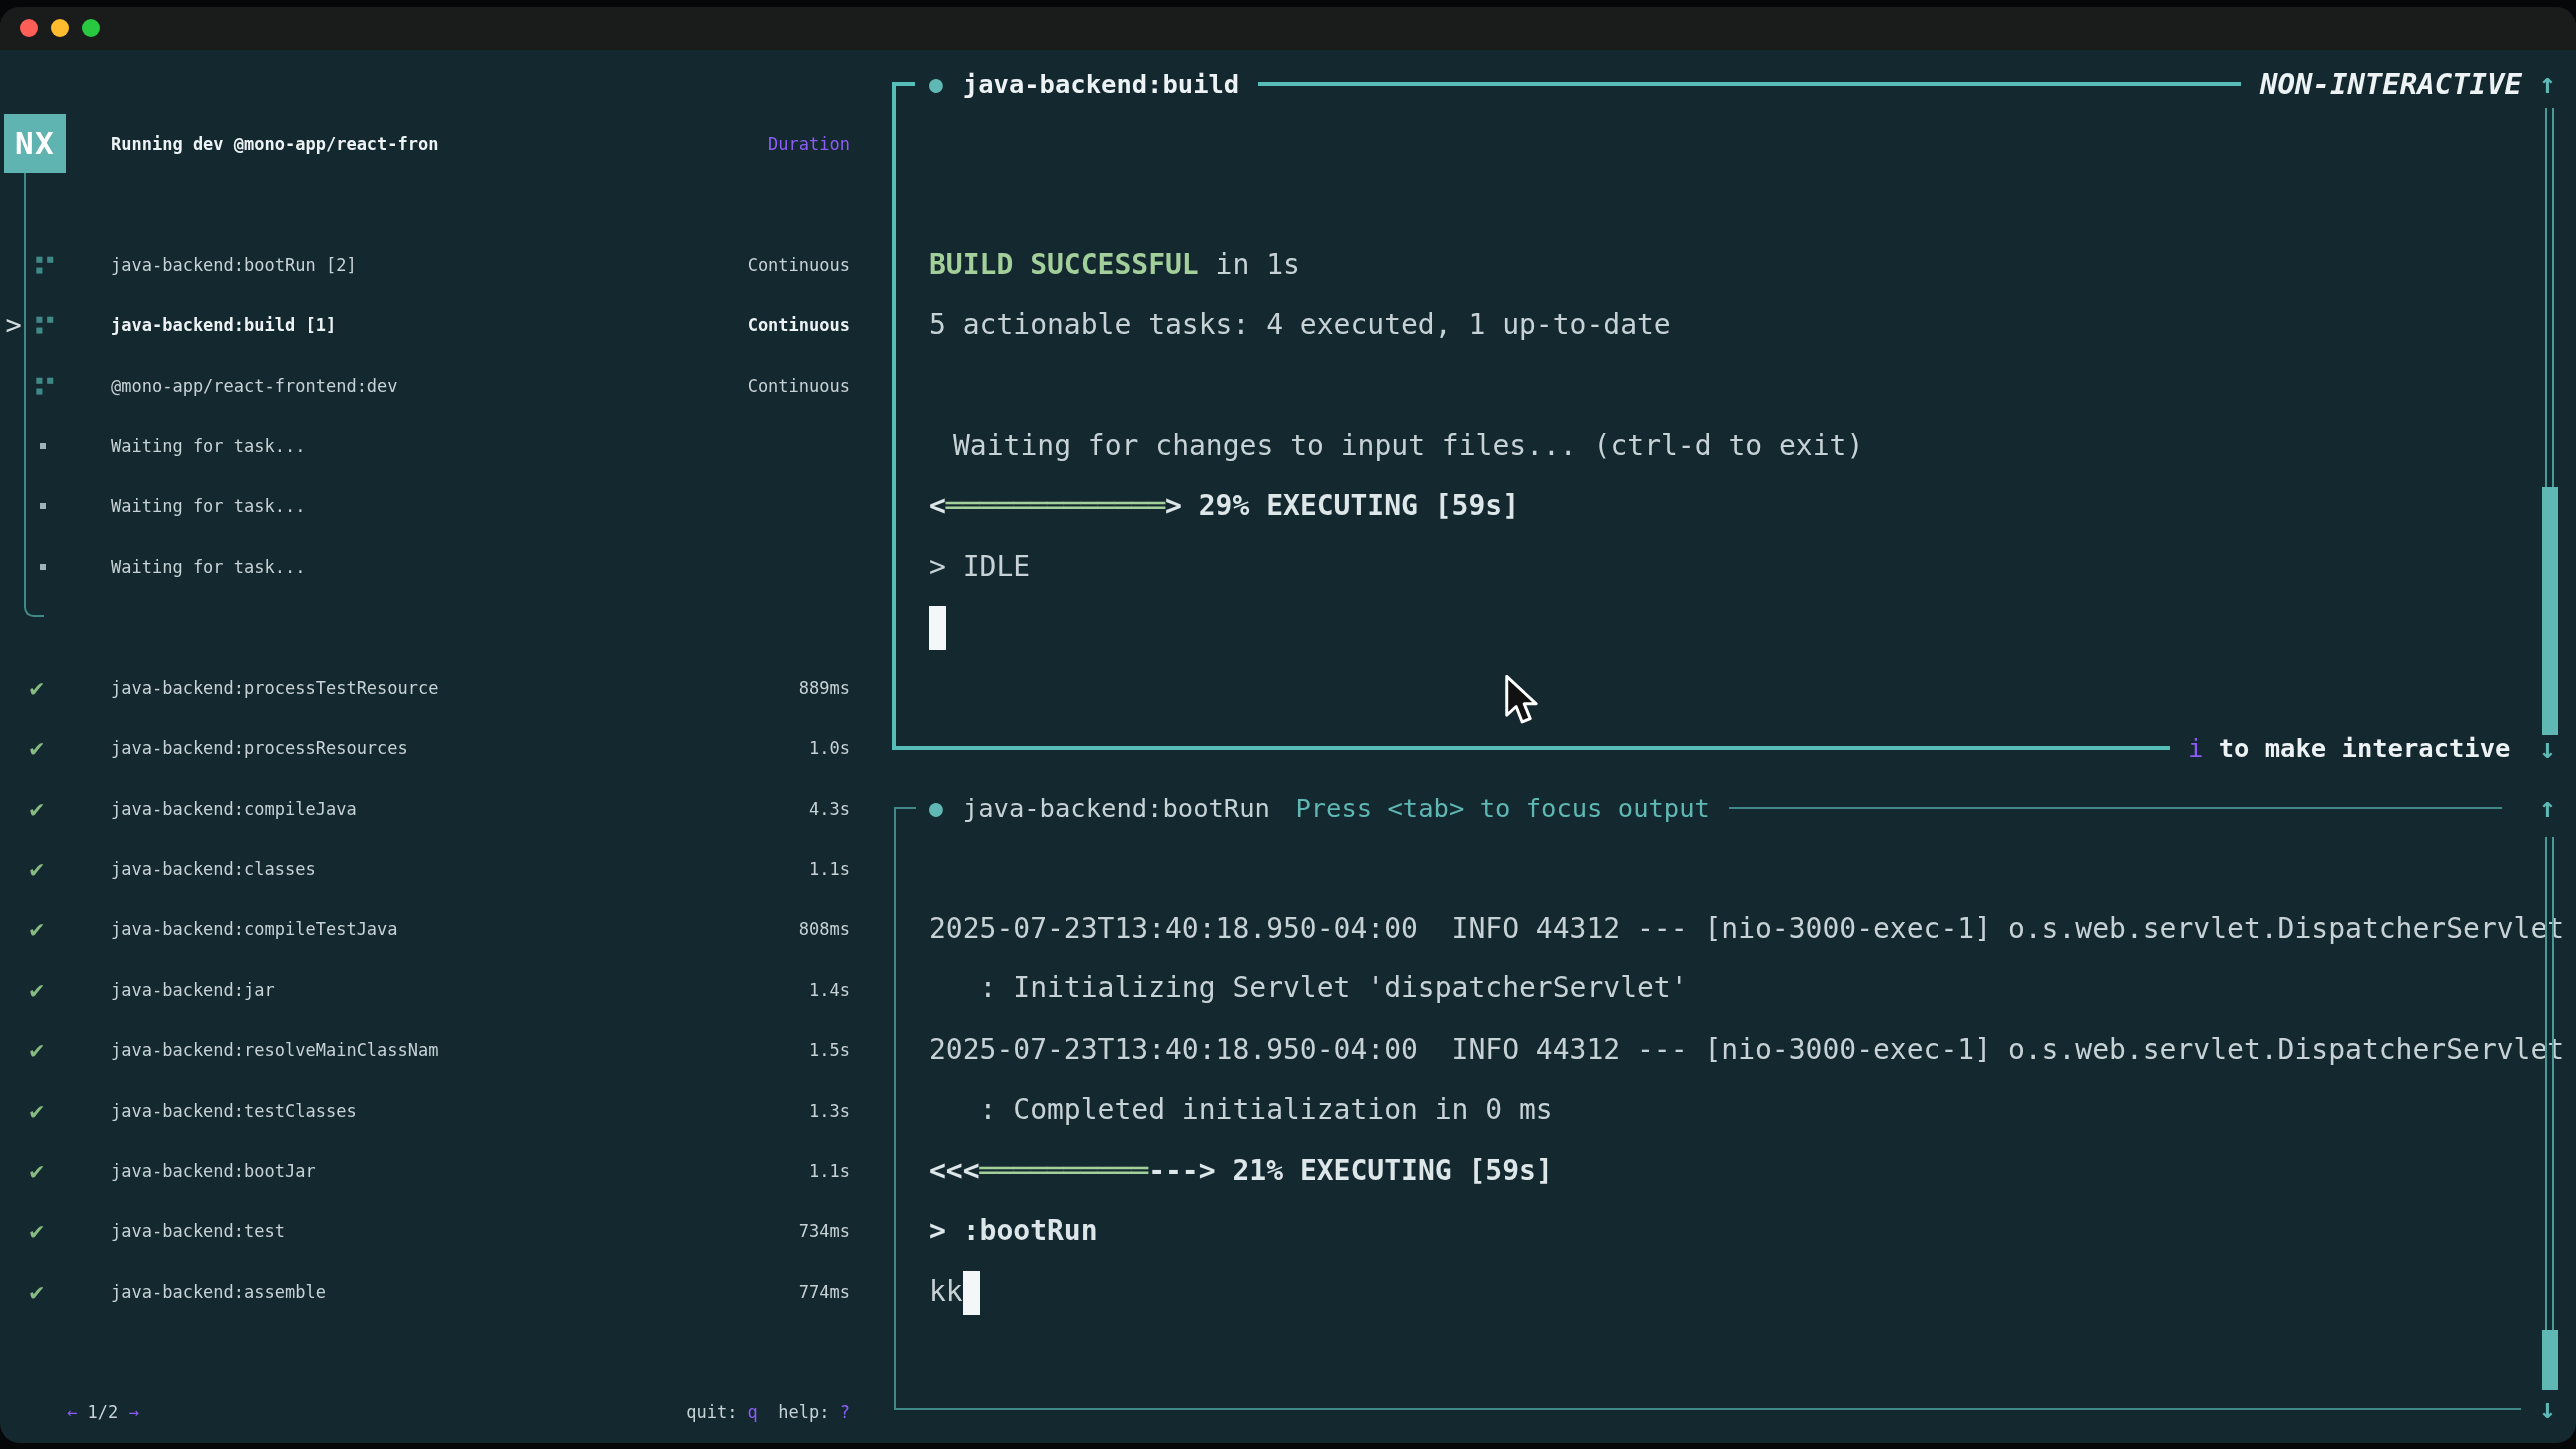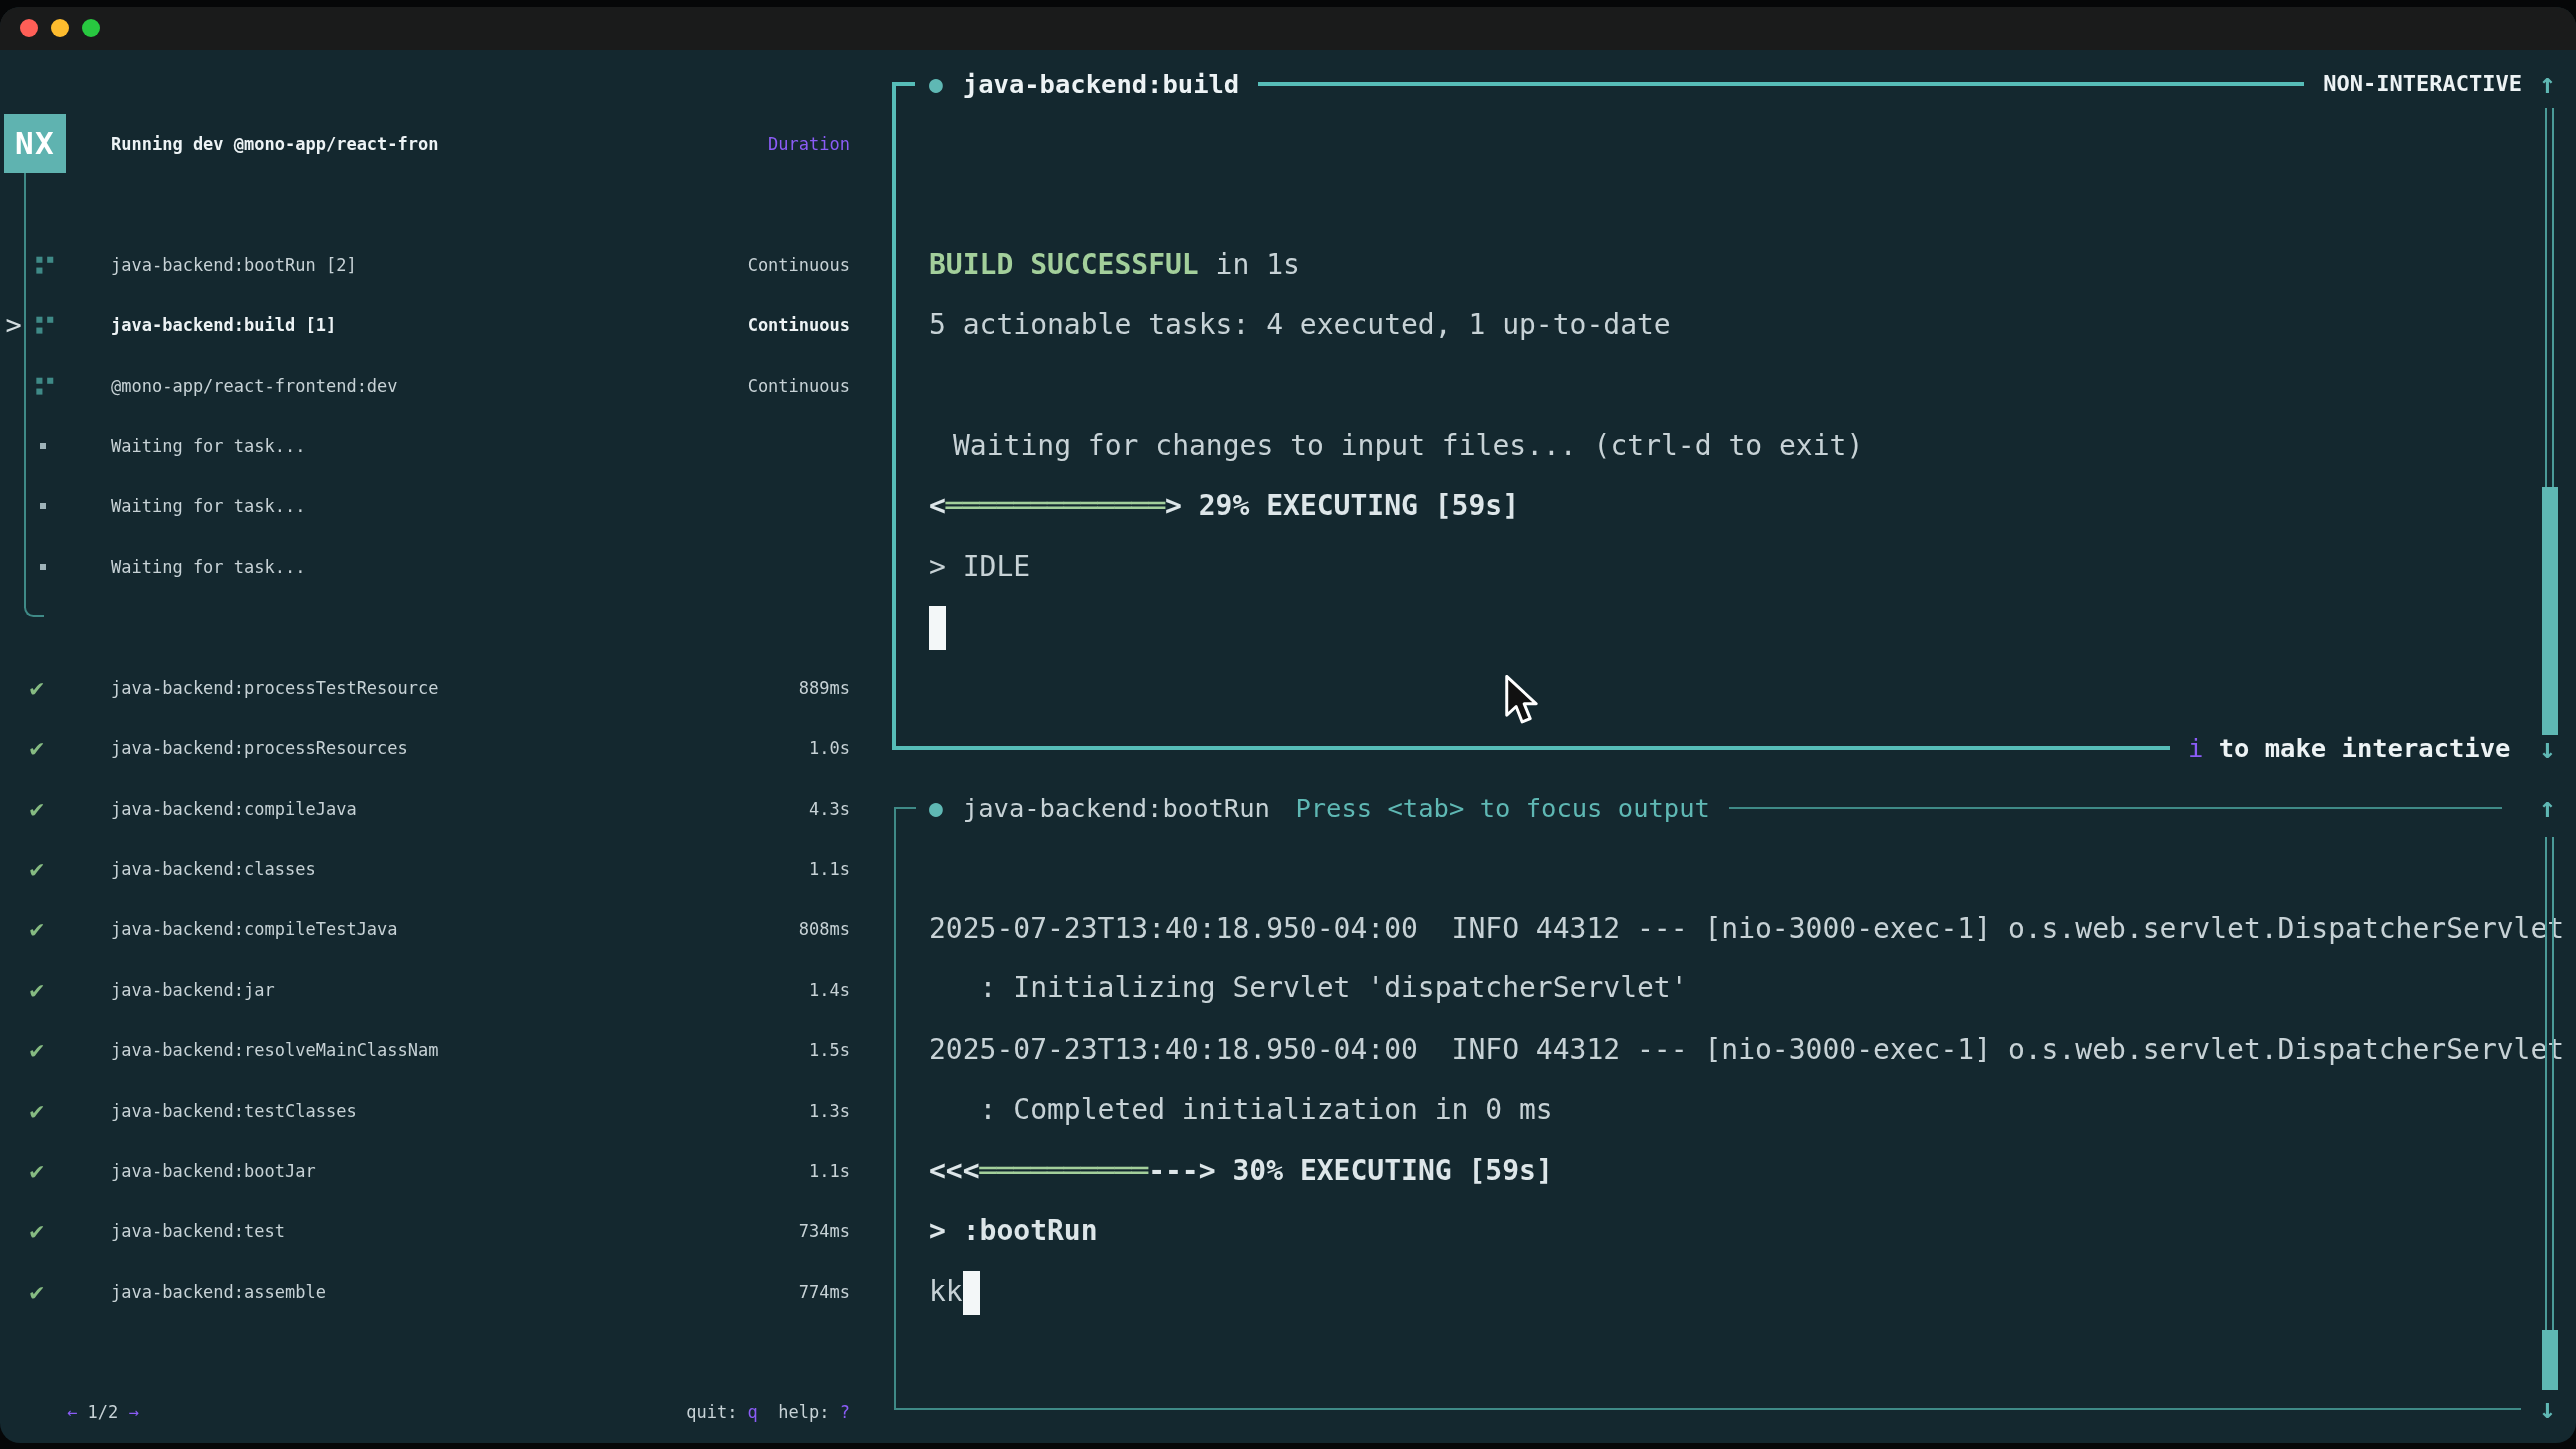--- a/index.html
+++ b/index.html
@@ -50,21 +50,21 @@
   .pborder-h { position:absolute; background:#56bdb8; }
   .dim { background:#3f8a87; }
 
   .phead { position:absolute; left:929px; height:60px; display:flex; align-items:center; white-space:pre; }
   .phead .bullet { color:#5fb8b4; font-size:23px; margin-right:20px; }
   .phead .ptitle { font-size:25.5px; }
   .phead .phint  { font-size:25.5px; color:#5fb8b4; margin-left:25.5px; }
   .phead .rule   { flex:1; margin:0 19px; }
   .rule-strong { height:4px; background:#56bdb8; }
   .rule-dim    { height:2px; background:#3f8a87; }
-  .phead .badge { font-size:22px; }
+  .phead .badge { font-size:29px;font-style:italic; }
 
   .pline { position:absolute; left:929px; height:60px; line-height:60px; font-size:28px; white-space:pre; }
   .sg-plain { color:#c7d2d6; }
   .sg-bold  { color:#dde6e9; font-weight:bold; }
   .sg-green { color:#a3cf9b; font-weight:bold; }
   .sg-cursor{ display:inline-block; width:17.4px; height:44px; background:#f3f7f8; vertical-align:middle; }
 
   .bottom-hint { position:absolute; left:2188px; top:711px; height:60px; line-height:60px;
                  font-size:25.5px; white-space:pre; }
 
@@ -257,21 +257,21 @@
     <span class="phint">Press &lt;tab&gt; to focus output</span>
     <span class="rule rule-dim"></span>
   </div>
 
   <div id="p2-lines" style="position:absolute; left:0; top:832px; width:2576px;">
       <div class="pline" style="top: 0px;"></div>
       <div class="pline" style="top: 60px;"><span class="sg-plain">2025-07-23T13:40:18.950-04:00  INFO 44312 --- [nio-3000-exec-1] o.s.web.servlet.DispatcherServlet</span></div>
       <div class="pline" style="top: 119px;"><span class="sg-plain">   : Initializing Servlet 'dispatcherServlet'</span></div>
       <div class="pline" style="top: 181px;"><span class="sg-plain">2025-07-23T13:40:18.950-04:00  INFO 44312 --- [nio-3000-exec-1] o.s.web.servlet.DispatcherServlet</span></div>
       <div class="pline" style="top: 241px;"><span class="sg-plain">   : Completed initialization in 0 ms</span></div>
-      <div class="pline" style="top: 302px;"><span class="sg-bold">&lt;&lt;&lt;</span><span class="sg-green">══════════</span><span class="sg-bold">---&gt;</span><span class="sg-bold"> 30% EXECUTING [59s]</span></div>
+      <div class="pline" style="top: 302px;"><span class="sg-bold">&lt;&lt;&lt;</span><span class="sg-green">══════════</span><span class="sg-bold">---&gt;</span><span class="sg-bold"> 21% EXECUTING [59s]</span></div>
       <div class="pline" style="top: 362px;"><span class="sg-bold">&gt; :bootRun</span></div>
       <div class="pline" style="top: 423px;"><span class="sg-plain">kk</span><span class="sg-cursor"></span></div>
     </div>
 
   <div class="pborder-h dim" style="left:894px; top:1401px; width:1627px; height:2px;"></div>
 
   <div class="sb-arrow" style="top:771px;">↑</div>
   <div class="sb-track" style="top:830px; height:537px;"></div>
   <div class="sb-thumb" style="top:1323px; height:60px;"></div>
   <div class="sb-arrow" style="top:1372px;">↓</div>

